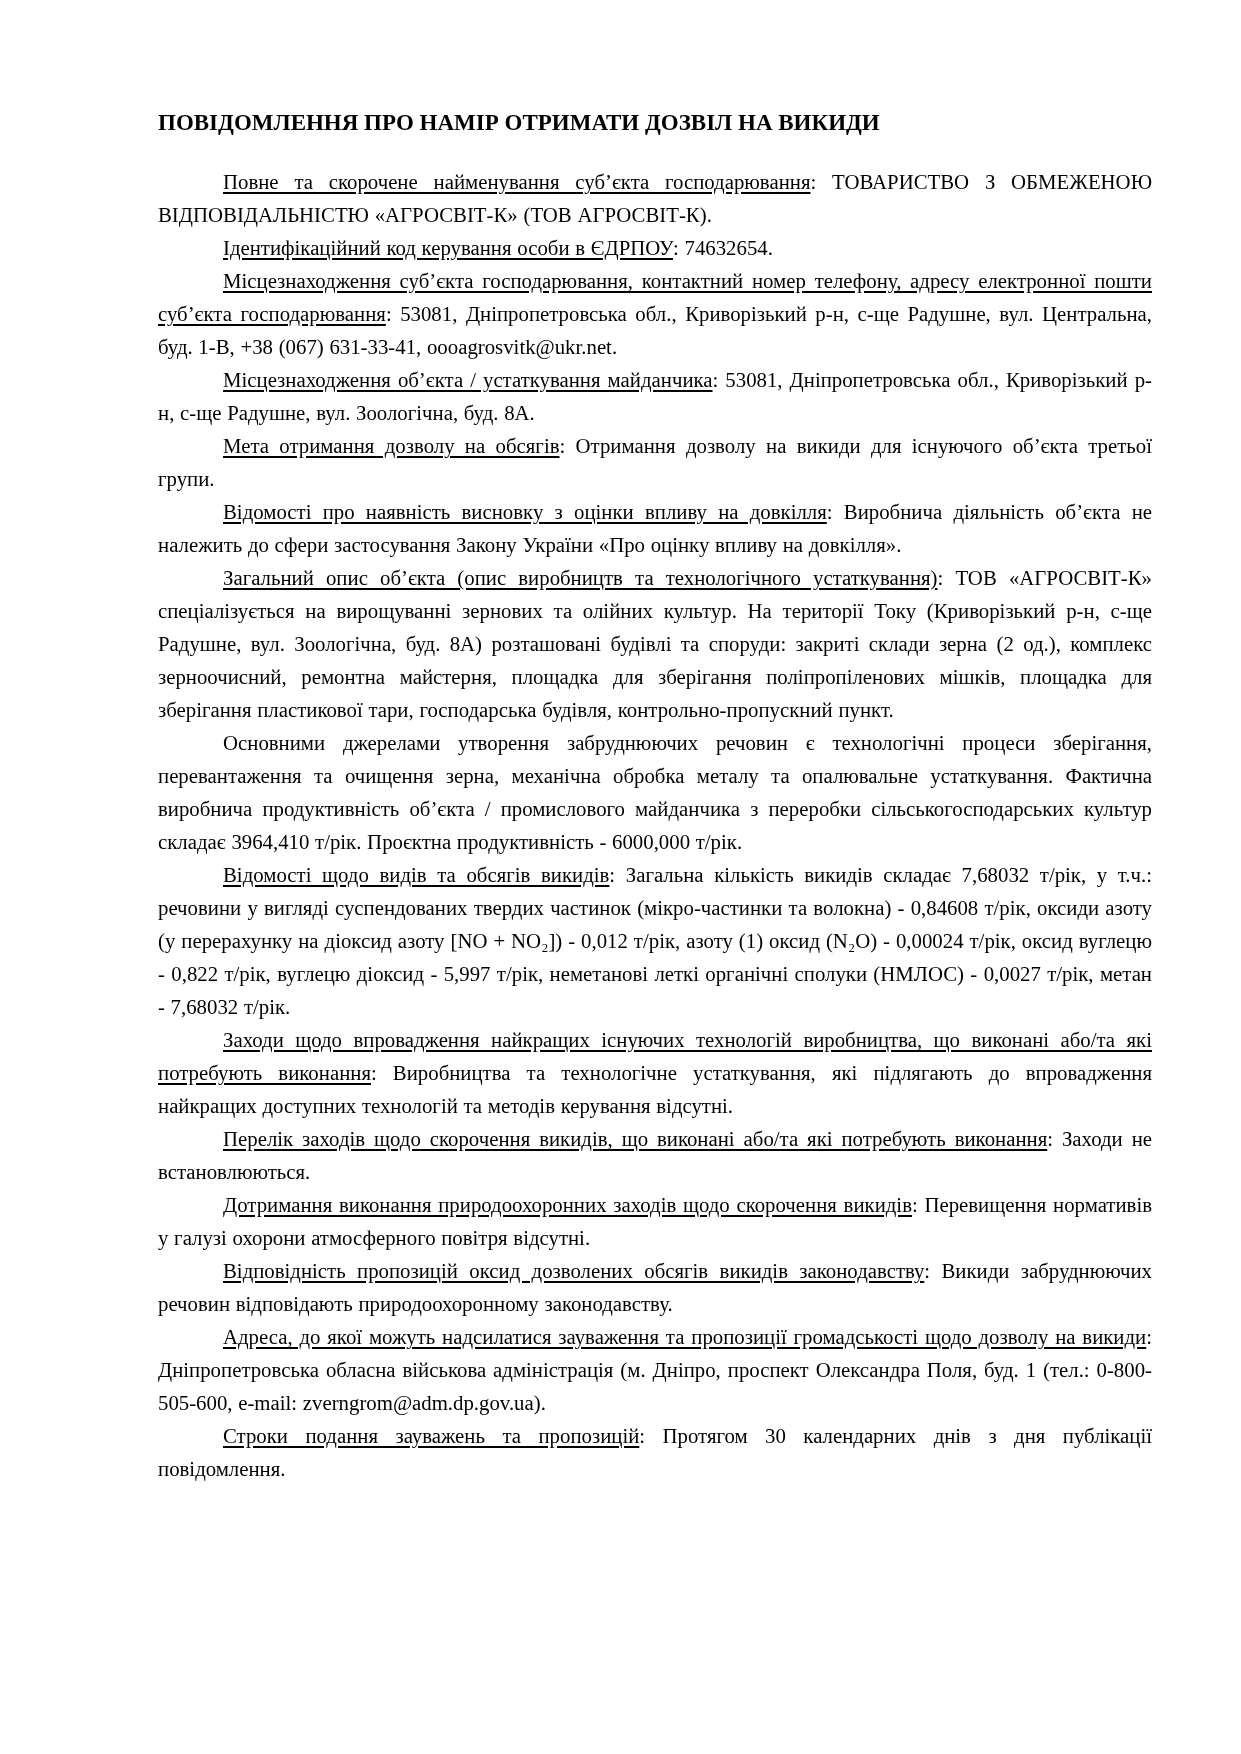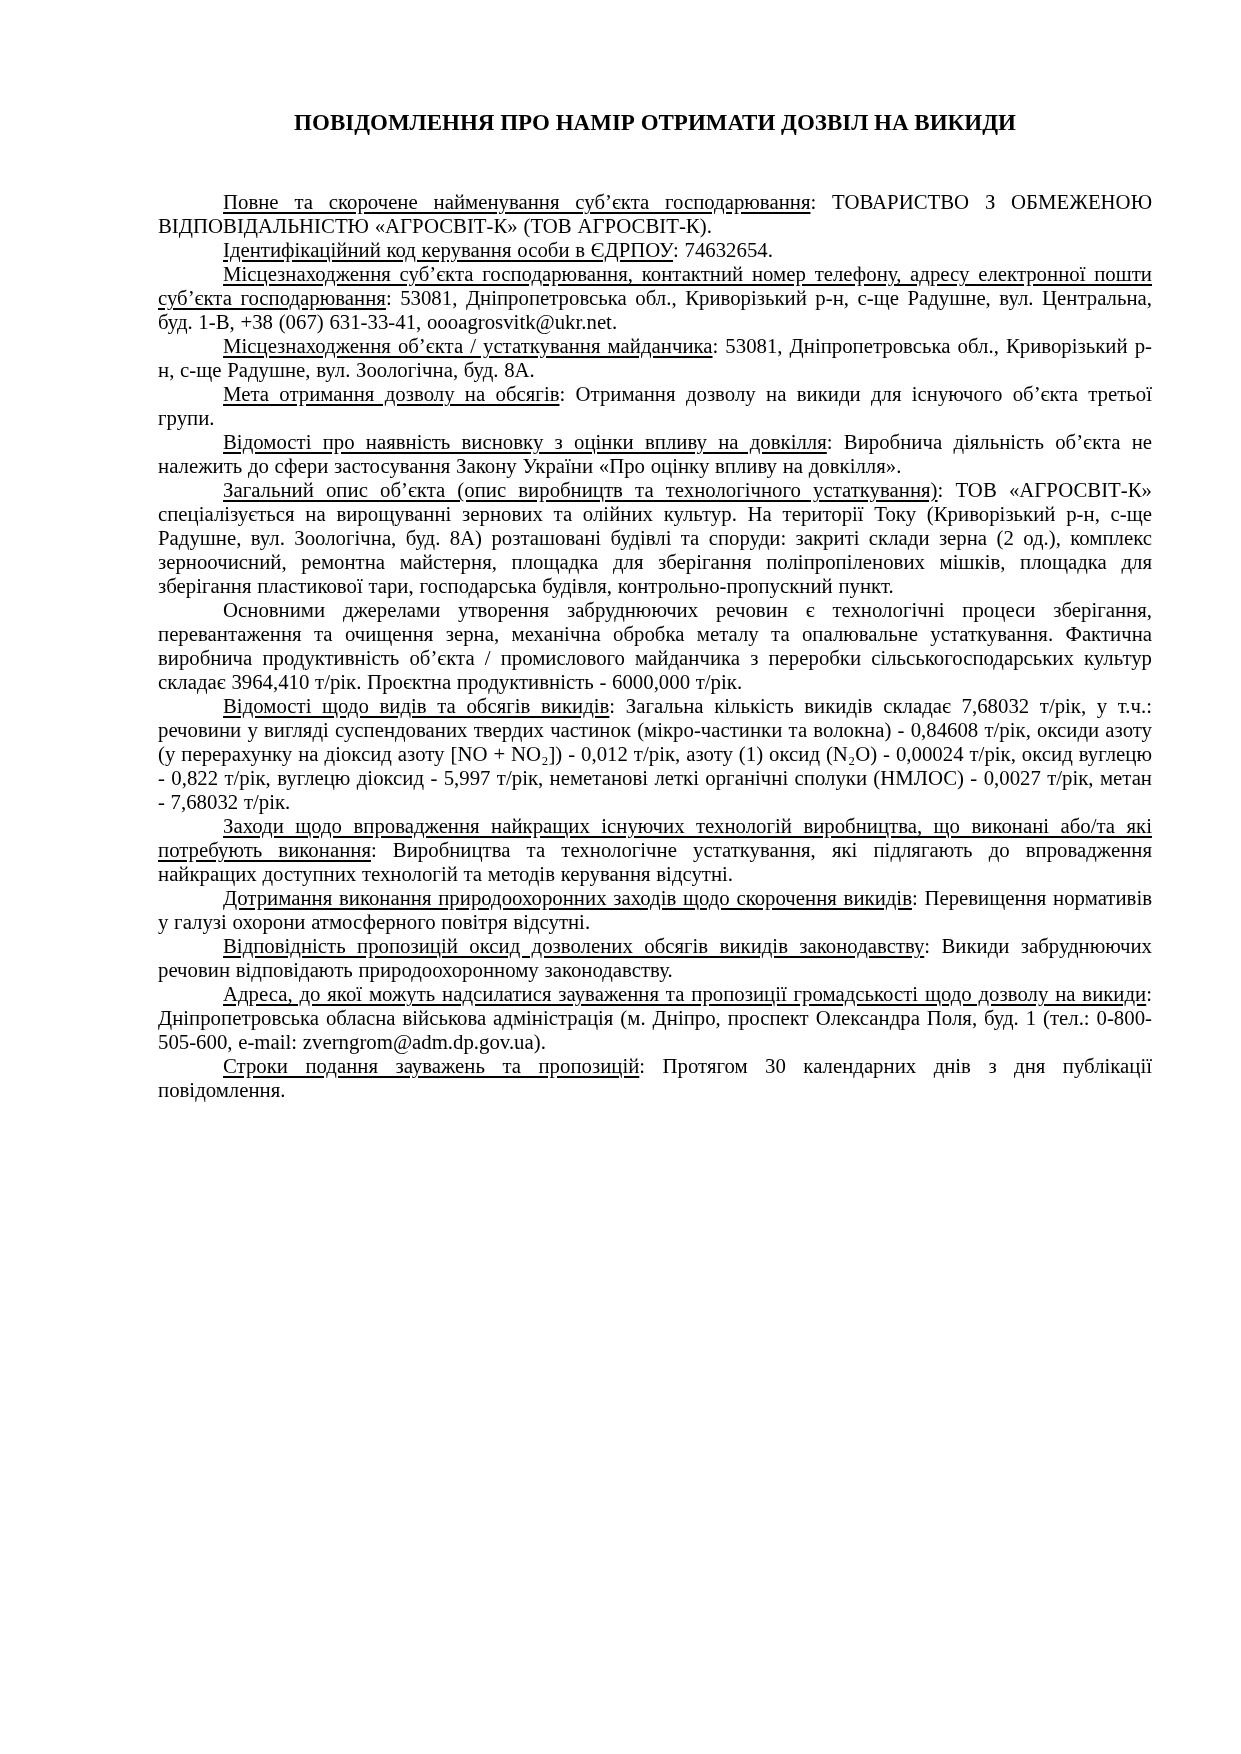--- a/index.html
+++ b/index.html
@@ -20,27 +20,27 @@
     position: absolute;
     left: 158px;
     top: 0;
     width: 994px;
     padding-top: 110px;
   }
   .doc-title {
     font-size: 23px;
     line-height: 26px;
     font-weight: bold;
-    text-align: center;
-    margin: 0 0 54px 0;
+    text-align: left;
+    margin: 0 0 29px 0;
     letter-spacing: 0px;
   }
   .para {
     font-size: 20.8px;
-    line-height: 24px;
+    line-height: 33px;
     text-align: justify;
     text-indent: 65px;
     margin: 0;
     word-spacing: 0.5px;
   }
   .lead {
     text-decoration: underline;
     text-underline-offset: 3px;
   }
 </style>
@@ -54,19 +54,20 @@
         <p class="para"><span class="lead">Повне та скорочене найменування суб’єкта господарювання</span><span>: ТОВАРИСТВО З ОБМЕЖЕНОЮ ВІДПОВІДАЛЬНІСТЮ «АГРОСВІТ-К» (ТОВ АГРОСВІТ-К).</span></p>
         <p class="para"><span class="lead">Ідентифікаційний код керування особи в ЄДРПОУ</span><span>: 74632654.</span></p>
         <p class="para"><span class="lead">Місцезнаходження суб’єкта господарювання, контактний номер телефону, адресу електронної пошти суб’єкта господарювання</span><span>: 53081, Дніпропетровська обл., Криворізький р-н, с-ще Радушне, вул. Центральна, буд. 1-В, +38 (067) 631-33-41, oooagrosvitk@ukr.net.</span></p>
         <p class="para"><span class="lead">Місцезнаходження об’єкта / устаткування майданчика</span><span>: 53081, Дніпропетровська обл., Криворізький р-н, с-ще Радушне, вул. Зоологічна, буд. 8А.</span></p>
         <p class="para"><span class="lead">Мета отримання дозволу на обсягів</span><span>: Отримання дозволу на викиди для існуючого об’єкта третьої групи.</span></p>
         <p class="para"><span class="lead">Відомості про наявність висновку з оцінки впливу на довкілля</span><span>: Виробнича діяльність об’єкта не належить до сфери застосування Закону України «Про оцінку впливу на довкілля».</span></p>
         <p class="para"><span class="lead">Загальний опис об’єкта (опис виробництв та технологічного устаткування)</span><span>: ТОВ «АГРОСВІТ-К» спеціалізується на вирощуванні зернових та олійних культур. На території Току (Криворізький р-н, с-ще Радушне, вул. Зоологічна, буд. 8А) розташовані будівлі та споруди: закриті склади зерна (2 од.), комплекс зерноочисний, ремонтна майстерня, площадка для зберігання поліпропіленових мішків, площадка для зберігання пластикової тари, господарська будівля, контрольно-пропускний пункт.</span></p>
         <p class="para"><span>Основними джерелами утворення забруднюючих речовин є технологічні процеси зберігання, перевантаження та очищення зерна, механічна обробка металу та опалювальне устаткування. Фактична виробнича продуктивність об’єкта / промислового майданчика з переробки сільськогосподарських культур складає 3964,410 т/рік. Проєктна продуктивність - 6000,000 т/рік.</span></p>
         <p class="para"><span class="lead">Відомості щодо видів та обсягів викидів</span><span>: Загальна кількість викидів складає 7,68032 т/рік, у т.ч.: речовини у вигляді суспендованих твердих частинок  (мікро-частинки та волокна) - 0,84608 т/рік, оксиди азоту (у перерахунку на діоксид азоту [NO + NO₂]) - 0,012 т/рік, азоту (1) оксид (N₂O) - 0,00024 т/рік, оксид вуглецю - 0,822 т/рік, вуглецю діоксид - 5,997 т/рік, неметанові леткі органічні сполуки (НМЛОС) - 0,0027 т/рік, метан - 7,68032 т/рік.</span></p>
         <p class="para"><span class="lead">Заходи щодо впровадження найкращих існуючих технологій виробництва, що виконані або/та які потребують виконання</span><span>: Виробництва та технологічне устаткування, які підлягають до впровадження найкращих доступних технологій та методів керування відсутні.</span></p>
+        <p class="para"><span class="lead">Перелік заходів щодо скорочення викидів, що виконані або/та які потребують виконання</span><span>: Заходи не встановлюються.</span></p>
         <p class="para"><span class="lead">Дотримання виконання природоохоронних заходів щодо скорочення викидів</span><span>: Перевищення нормативів у галузі охорони атмосферного повітря відсутні.</span></p>
         <p class="para"><span class="lead">Відповідність пропозицій оксид дозволених обсягів викидів законодавству</span><span>: Викиди забруднюючих речовин відповідають природоохоронному законодавству.</span></p>
         <p class="para"><span class="lead">Адреса, до якої можуть надсилатися зауваження та пропозиції громадськості щодо дозволу на викиди</span><span>: Дніпропетровська обласна військова адміністрація (м. Дніпро, проспект Олександра Поля, буд. 1 (тел.: 0-800-505-600, e-mail: zverngrom@adm.dp.gov.ua).</span></p>
         <p class="para"><span class="lead">Строки подання зауважень та пропозицій</span><span>: Протягом 30 календарних днів з дня публікації повідомлення.</span></p>
       </div>
   </div>
 </div>
 
 </body></html>

